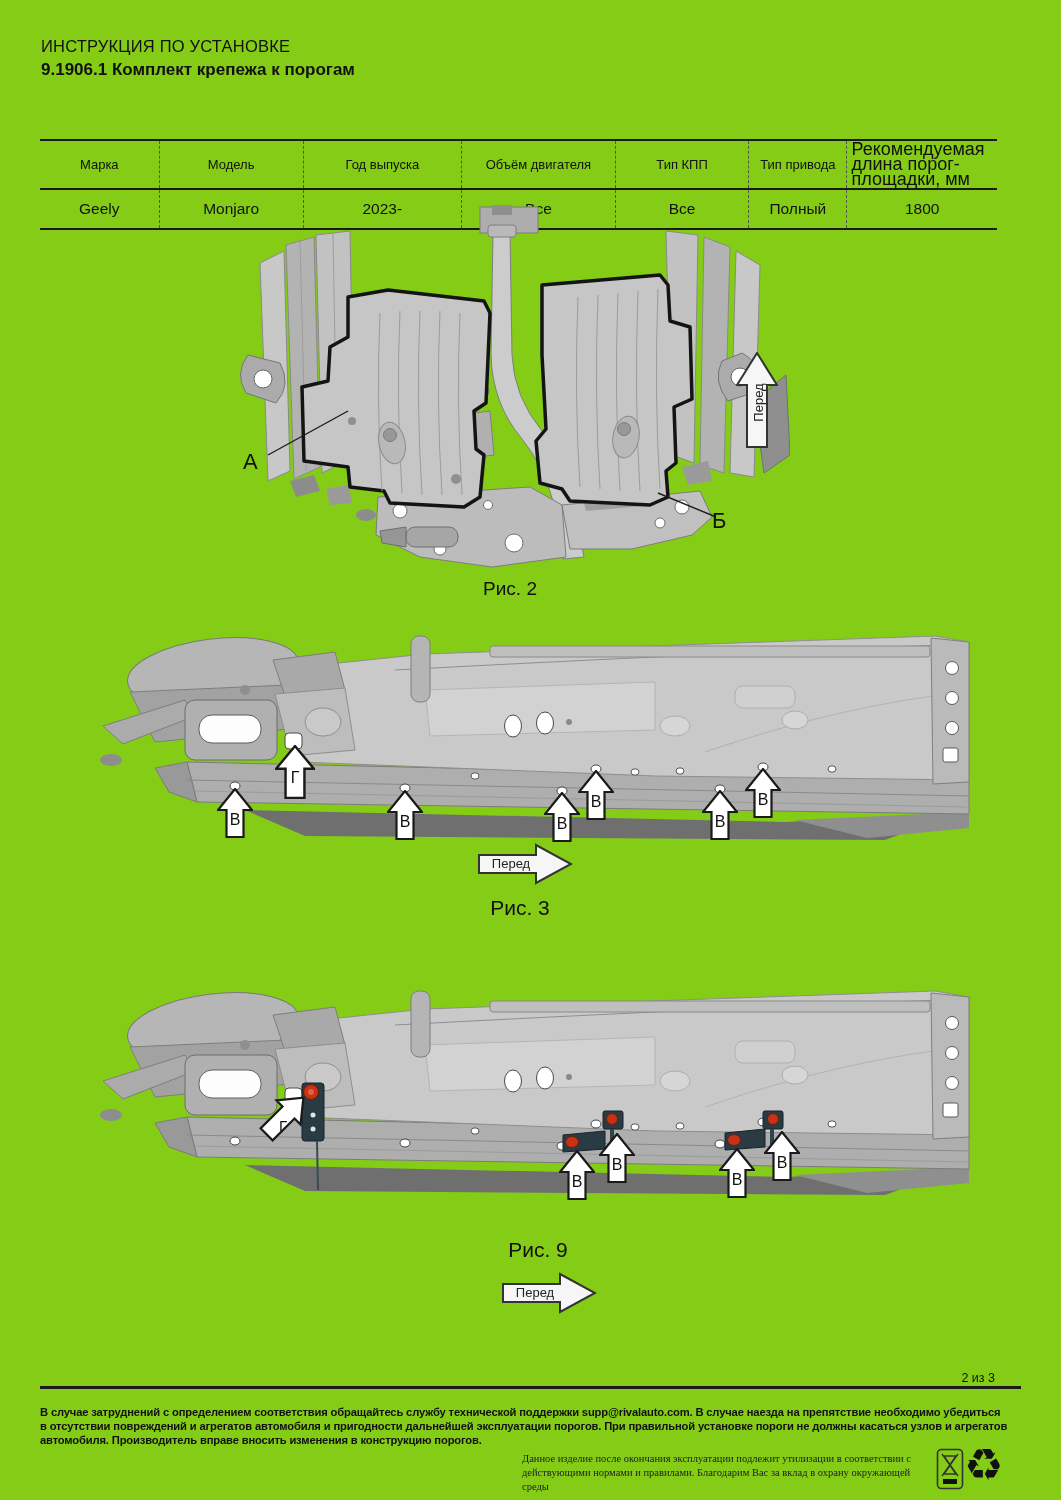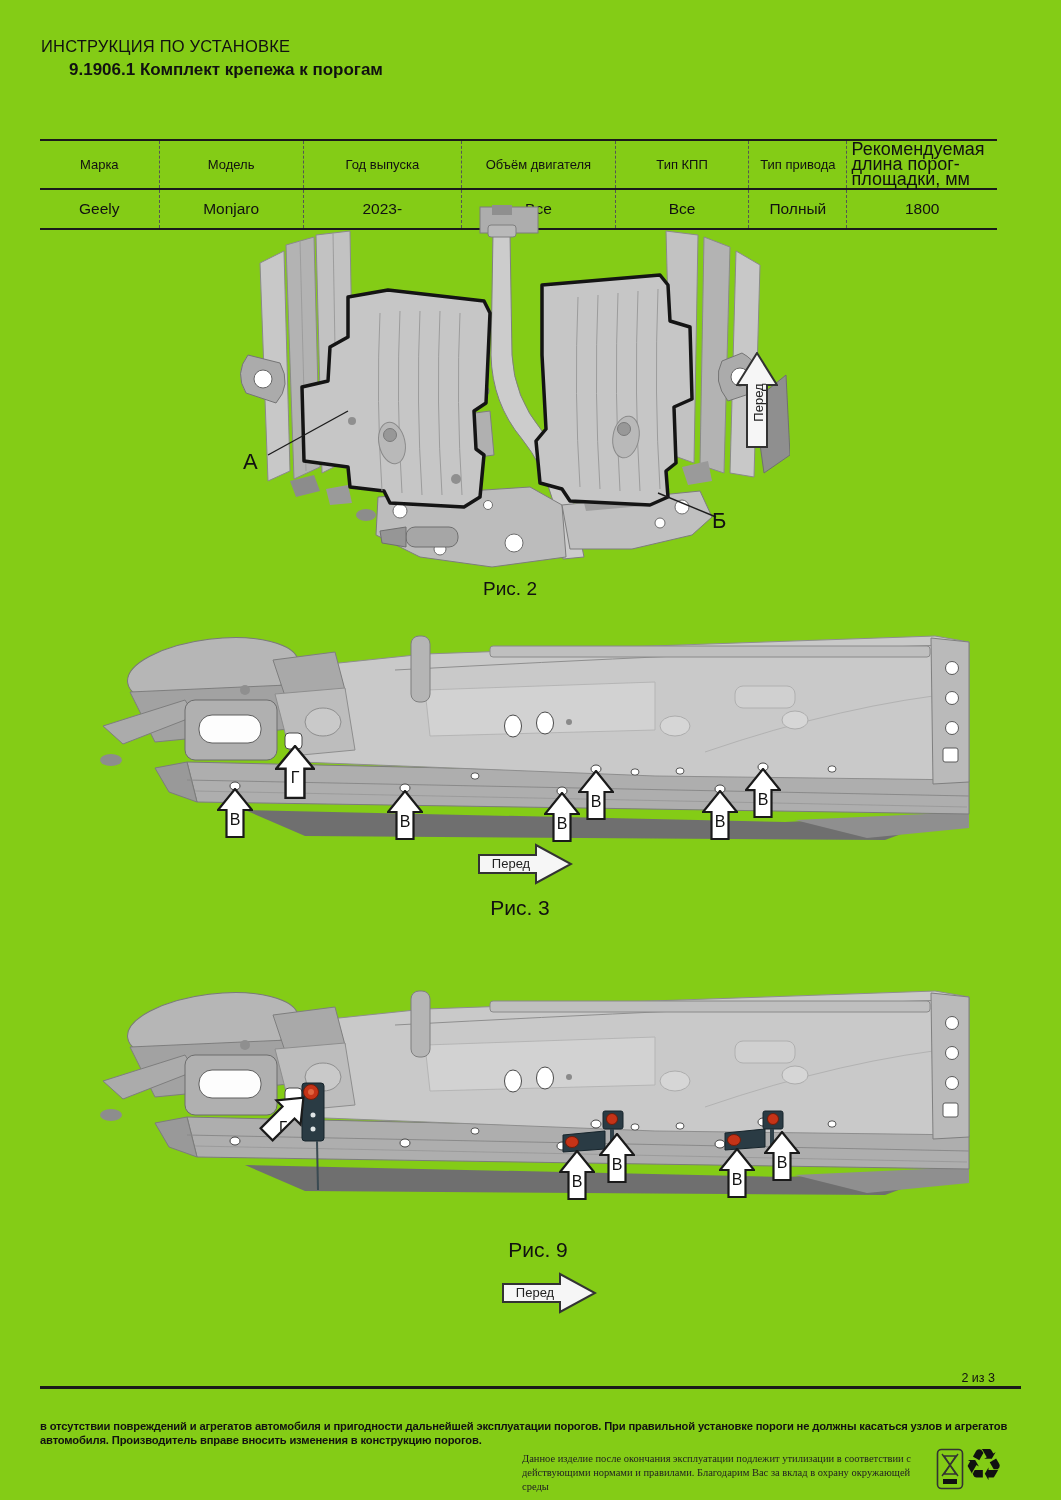--- a/index.html
+++ b/index.html
@@ -2,21 +2,21 @@
 <html><head>
 <meta charset="utf-8">
 <style>
   html,body{margin:0;padding:0;background:#e8e8e8;}
   .page{position:relative;width:1061px;height:1500px;background:#84cc16;overflow:hidden;
         font-family:"Liberation Sans","DejaVu Sans",sans-serif;color:#111;}
   .abs{position:absolute;}
 
   
   .doc-title{left:41px;top:37px;font-size:16.5px;letter-spacing:.2px;}
-  .doc-subtitle{left:41px;top:60px;font-size:17px;font-weight:bold;margin-left:28px;}
+  .doc-subtitle{left:41px;top:60px;font-size:17px;font-weight:bold;}
 
   
   .veh-table{left:40px;top:113px;width:957px;border-collapse:collapse;margin-top:26px;}
   .veh-table th,.veh-table td{border-left:1px dashed #555;text-align:center;vertical-align:middle;}
   .veh-table th:first-child,.veh-table td:first-child{border-left:none;}
   .veh-table thead th{height:42px;font-size:13px;font-weight:normal;
         border-top:2px solid #1a1a1a;border-bottom:2.5px solid #1a1a1a;}
   .veh-table tbody td{height:36px;font-size:15.5px;border-bottom:2px solid #1a1a1a;}
   .veh-table th.last{font-size:18px;line-height:15px;text-align:left;padding-left:4px;}
 
@@ -307,20 +307,21 @@
 
   <div class="abs fig-cap" style="left:458px;top:1238px;font-size:21px">Рис. 9</div>
 
   <svg class="abs" style="left:502px;top:1272px" width="95" height="42" viewBox="0 0 95 42">
       <use href="#arrow-right"></use>
     </svg>
   <span class="dir-label" style="left:506px;top:1285px;width:58px">Перед</span>
 
   <div class="abs page-num" style="left:900px;top:1371px">2 из 3</div>
   <div class="abs footer-rule" style="left:40px;top:1386px"></div>
+  <div class="abs footer-line" style="left:40px;top:1405px">В случае затруднений с определением соответствия обращайтесь службу технической поддержки supp@rivalauto.com. В случае наезда на препятствие необходимо убедиться</div>
   <div class="abs footer-line" style="left:40px;top:1419px">в отсутствии повреждений и агрегатов автомобиля и пригодности дальнейшей эксплуатации порогов. При правильной установке пороги не должны касаться узлов и агрегатов</div>
   <div class="abs footer-line" style="left:40px;top:1433px">автомобиля. Производитель вправе вносить изменения в конструкцию порогов.</div>
 
   <div class="abs disposal" style="left:522px;top:1452px">Данное изделие  после окончания   эксплуатации   подлежит утилизации в соответствии с действующими нормами и правилами. Благодарим Вас за вклад  в охрану окружающей среды</div>
 
   <svg class="abs" style="left:936px;top:1448px" width="28" height="42" viewBox="0 0 28 42">
     <rect x="1.5" y="1.5" width="25" height="39" rx="4" fill="none" stroke="#333333" stroke-width="1.6"></rect>
     <path d="M8 8 L20 8 L14 17 Z M8 26 L20 26 L14 17 Z" fill="none" stroke="#333333" stroke-width="1.4"></path>
     <line x1="6" y1="6" x2="22" y2="28" stroke="#333333" stroke-width="1.4"></line>
     <line x1="22" y1="6" x2="6" y2="28" stroke="#333333" stroke-width="1.4"></line>

